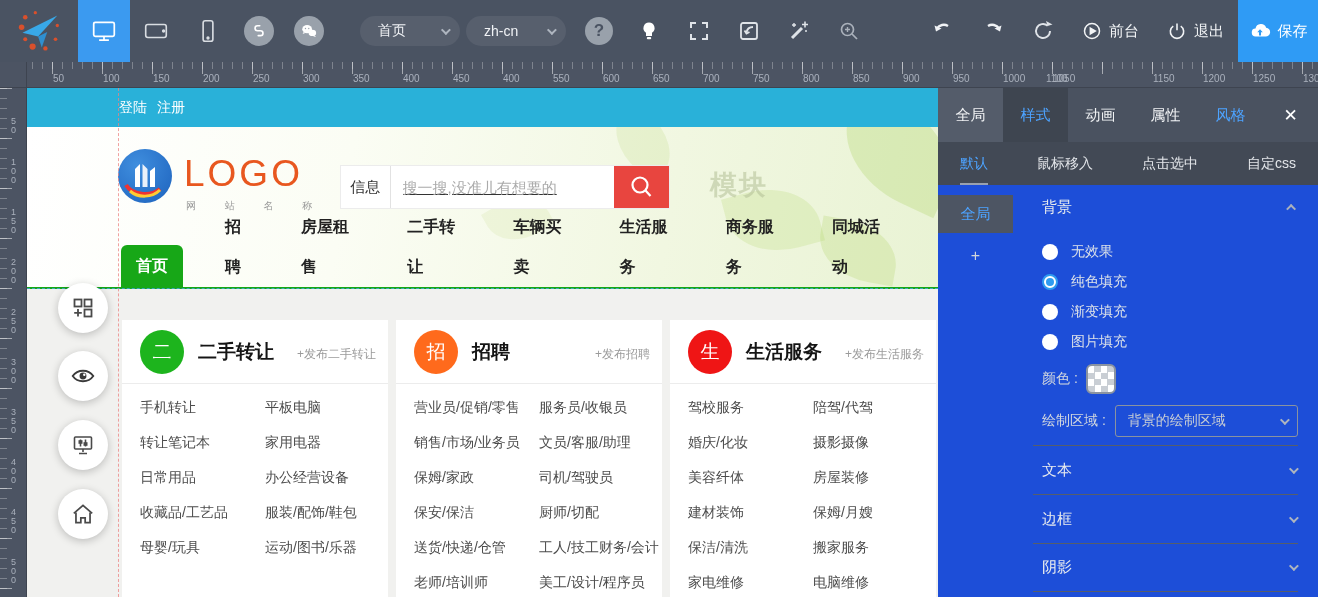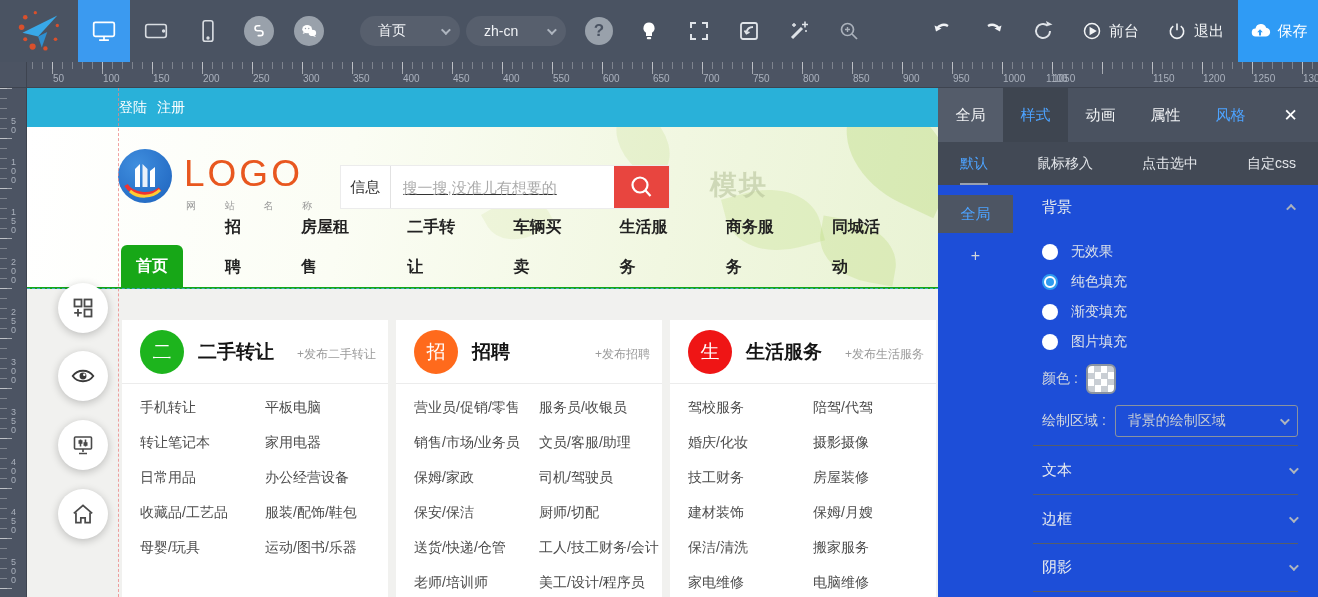--- a/index.html
+++ b/index.html
@@ -485,21 +485,21 @@
               <div class="card-rows">
                 <div class="card-row">
                   <span>驾校服务</span>
                   <span>陪驾/代驾</span>
                 </div>
                 <div class="card-row">
                   <span>婚庆/化妆</span>
                   <span>摄影摄像</span>
                 </div>
                 <div class="card-row">
-                  <span>技工财务</span>
+                  <span>美容纤体</span>
                   <span>房屋装修</span>
                 </div>
                 <div class="card-row">
                   <span>建材装饰</span>
                   <span>保姆/月嫂</span>
                 </div>
                 <div class="card-row">
                   <span>保洁/清洗</span>
                   <span>搬家服务</span>
                 </div>

